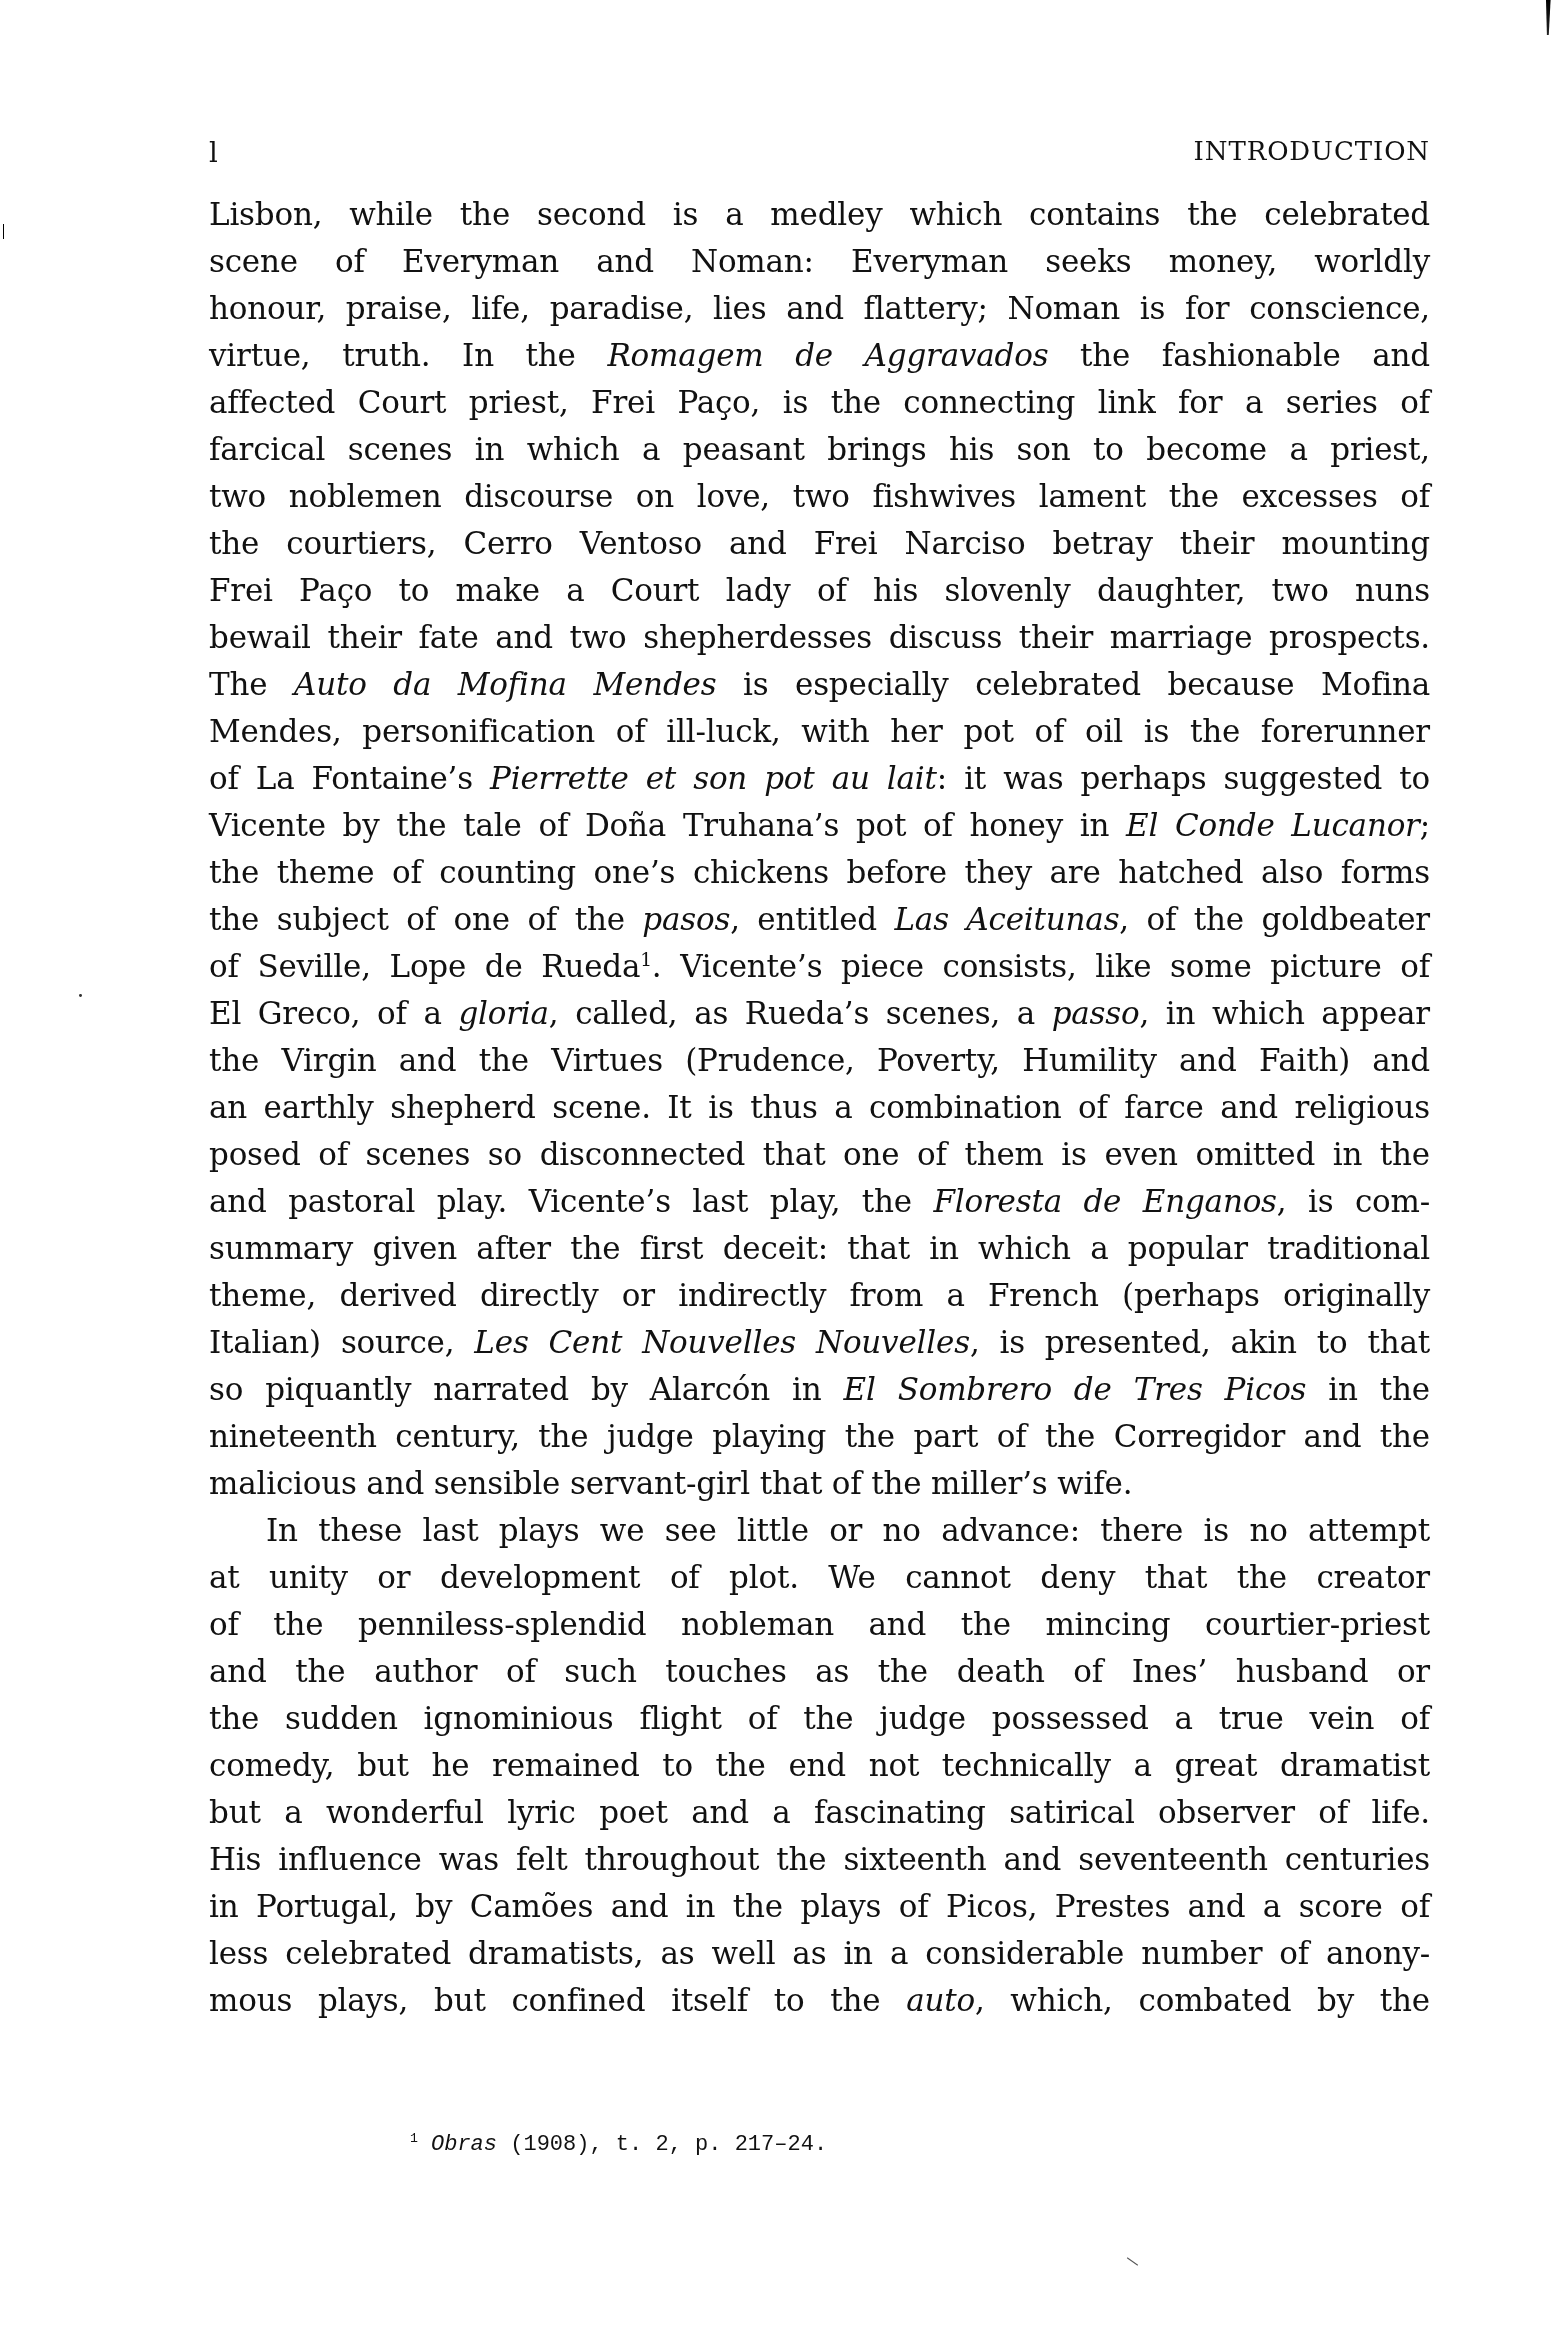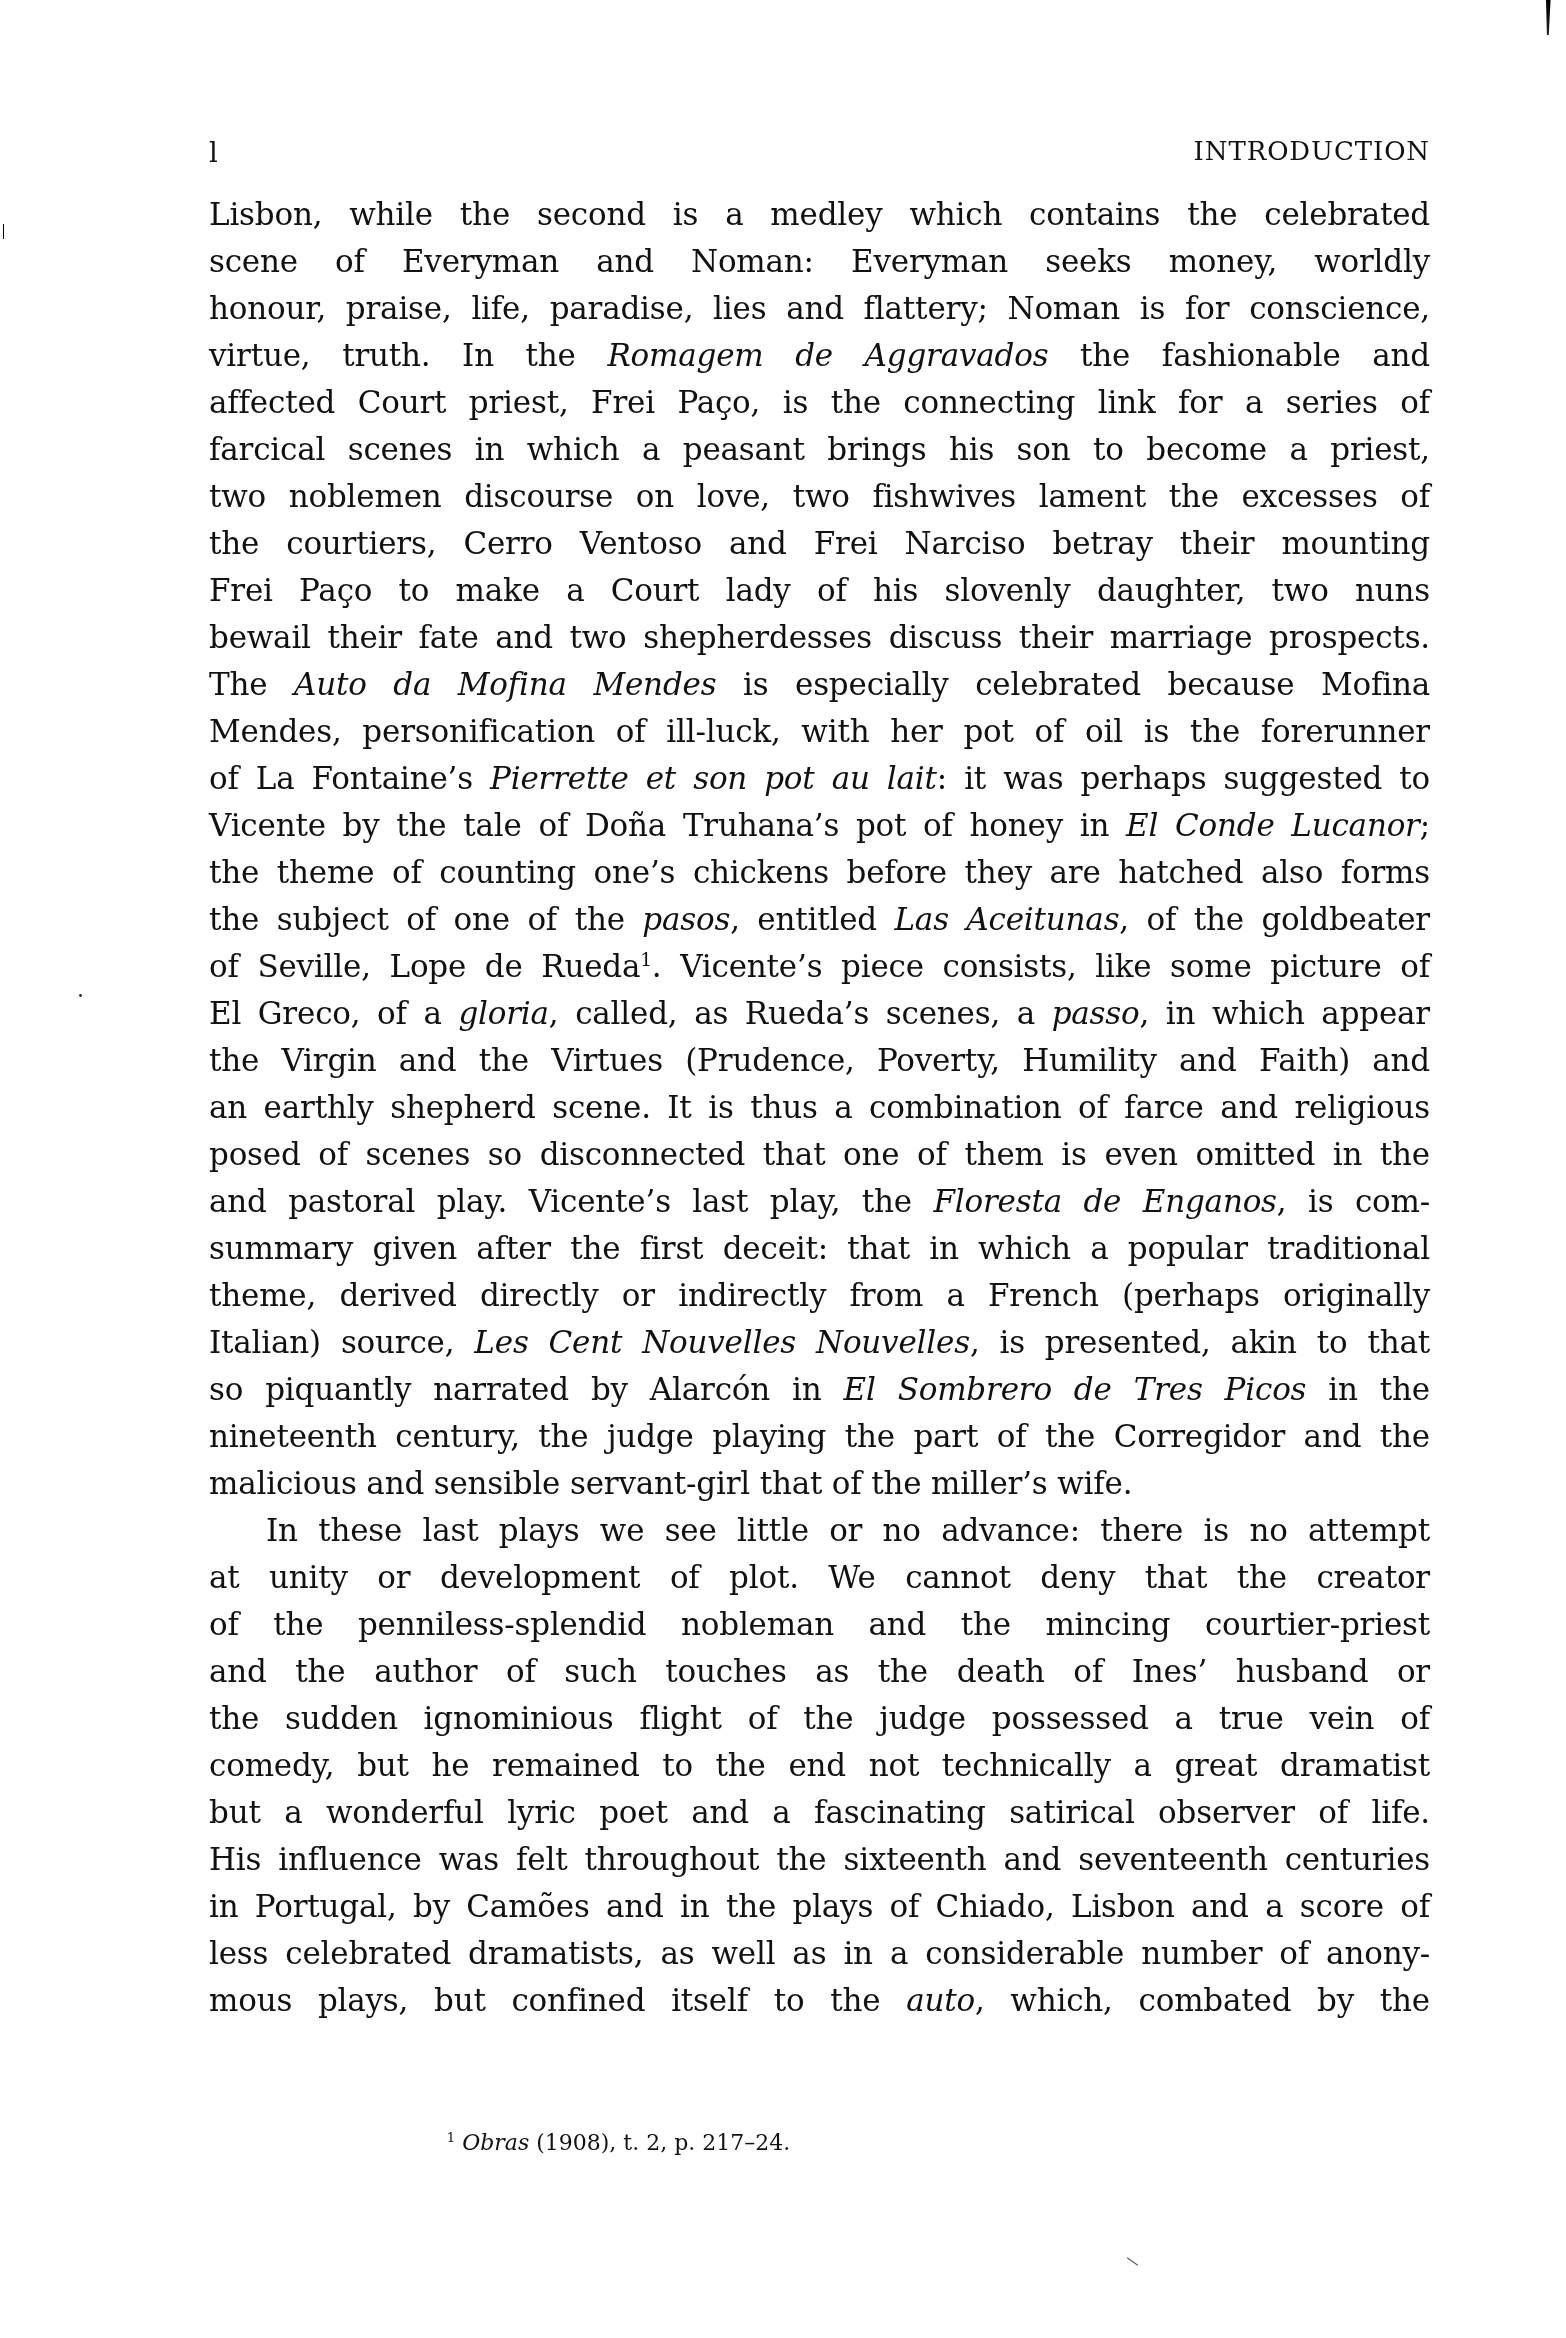--- a/index.html
+++ b/index.html
@@ -67,20 +67,21 @@
       position: absolute;
       left: 0;
       right: 0;
       top: 2130px;
       text-align: center;
       font-size: 22px;
     }
     .footnote-inner {
       position: relative;
       left: -165px;
+      font-family: Liberation Mono, monospace;
     }
     .mark-left {
       position: absolute;
       left: 0px;
       top: 224px;
       width: 2.8px;
       height: 14.7px;
       border-right: 1.8px solid #000;
     }
     .mark-right {
@@ -155,21 +156,21 @@
       <div class="line"><span>nineteenth century, the judge playing the part of the Corregidor and the</span></div>
       <div class="line last"><span>malicious and sensible servant-girl that of the miller’s wife.</span></div>
       <div class="line indent"><span>In these last plays we see little or no advance: there is no attempt</span></div>
       <div class="line"><span>at unity or development of plot.  We cannot deny that the creator</span></div>
       <div class="line"><span>of the penniless-splendid nobleman and the mincing courtier-priest</span></div>
       <div class="line"><span>and the author of such touches as the death of Ines’ husband or</span></div>
       <div class="line"><span>the sudden ignominious flight of the judge possessed a true vein of</span></div>
       <div class="line"><span>comedy, but he remained to the end not technically a great dramatist</span></div>
       <div class="line"><span>but a wonderful lyric poet and a fascinating satirical observer of life.</span></div>
       <div class="line"><span>His influence was felt throughout the sixteenth and seventeenth centuries</span></div>
-      <div class="line"><span>in Portugal, by Camões and in the plays of Chiado, Lisbon and a score of</span></div>
+      <div class="line"><span>in Portugal, by Camões and in the plays of Picos, Prestes and a score of</span></div>
       <div class="line"><span>less celebrated dramatists, as well as in a considerable number of anony-</span></div>
       <div class="line"><span>mous plays, but confined itself to the </span><em>auto</em><span>, which, combated by the</span></div>
     </div>
 </div>
 
 <div class="footnote">
   <span class="footnote-inner">
     <sup>1</sup>
     <em>Obras</em><span> (1908), t. 2, p. 217–24.</span>
   </span>

